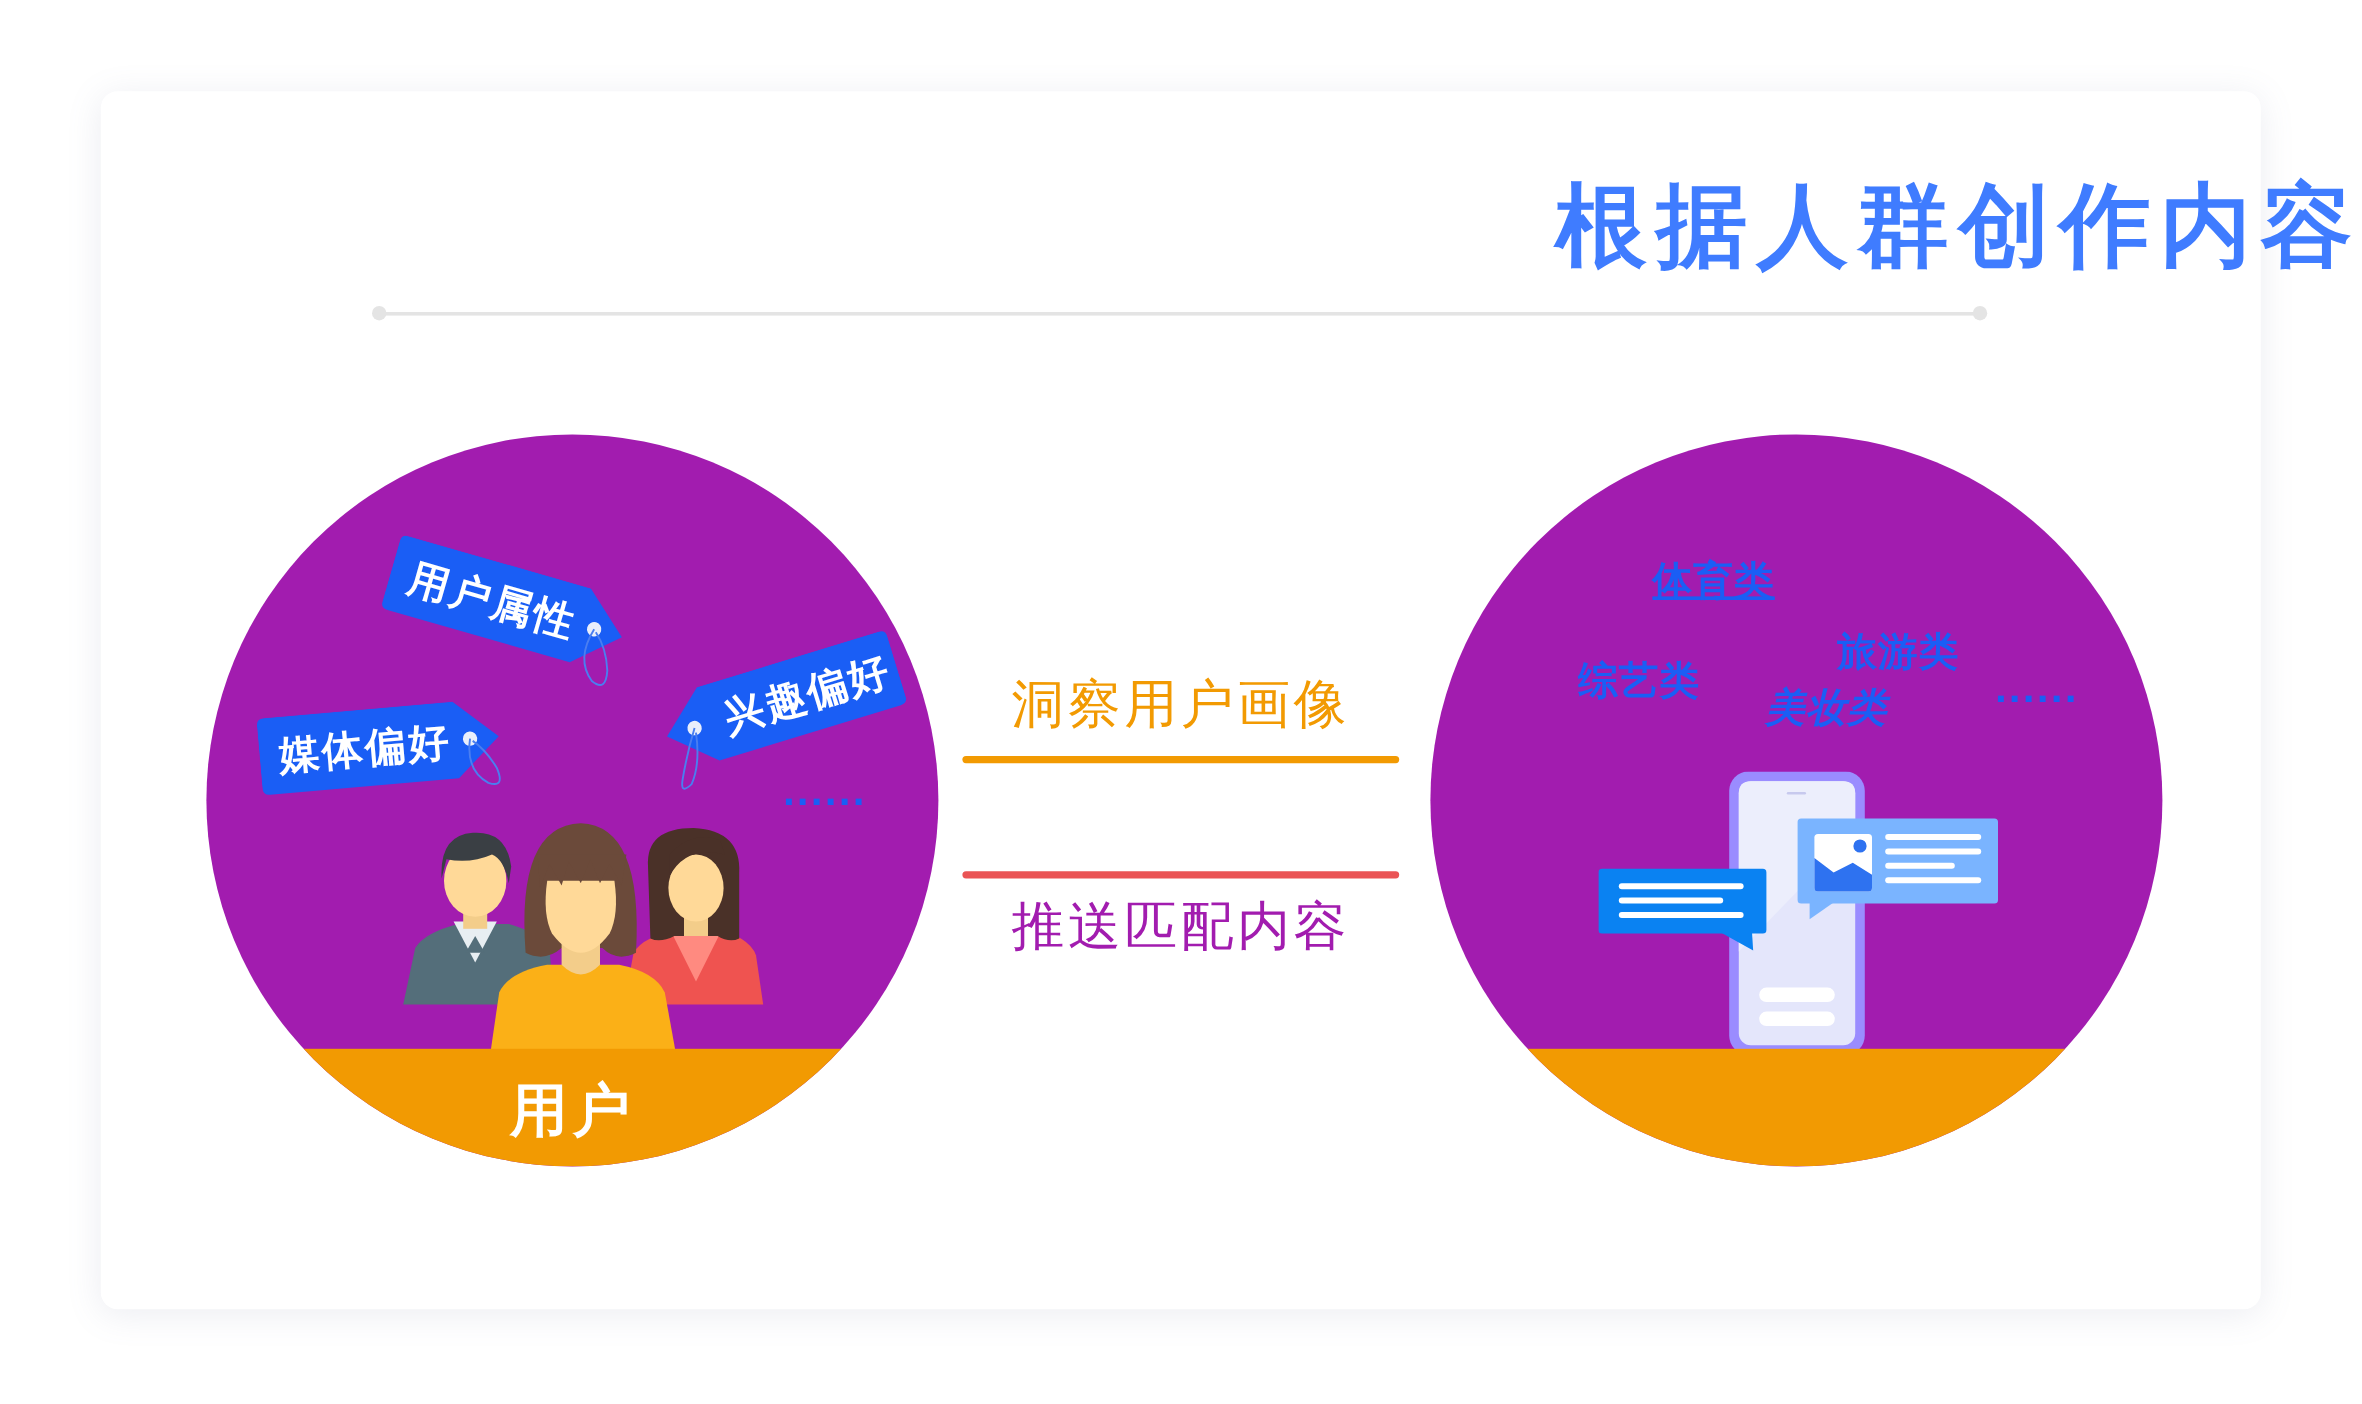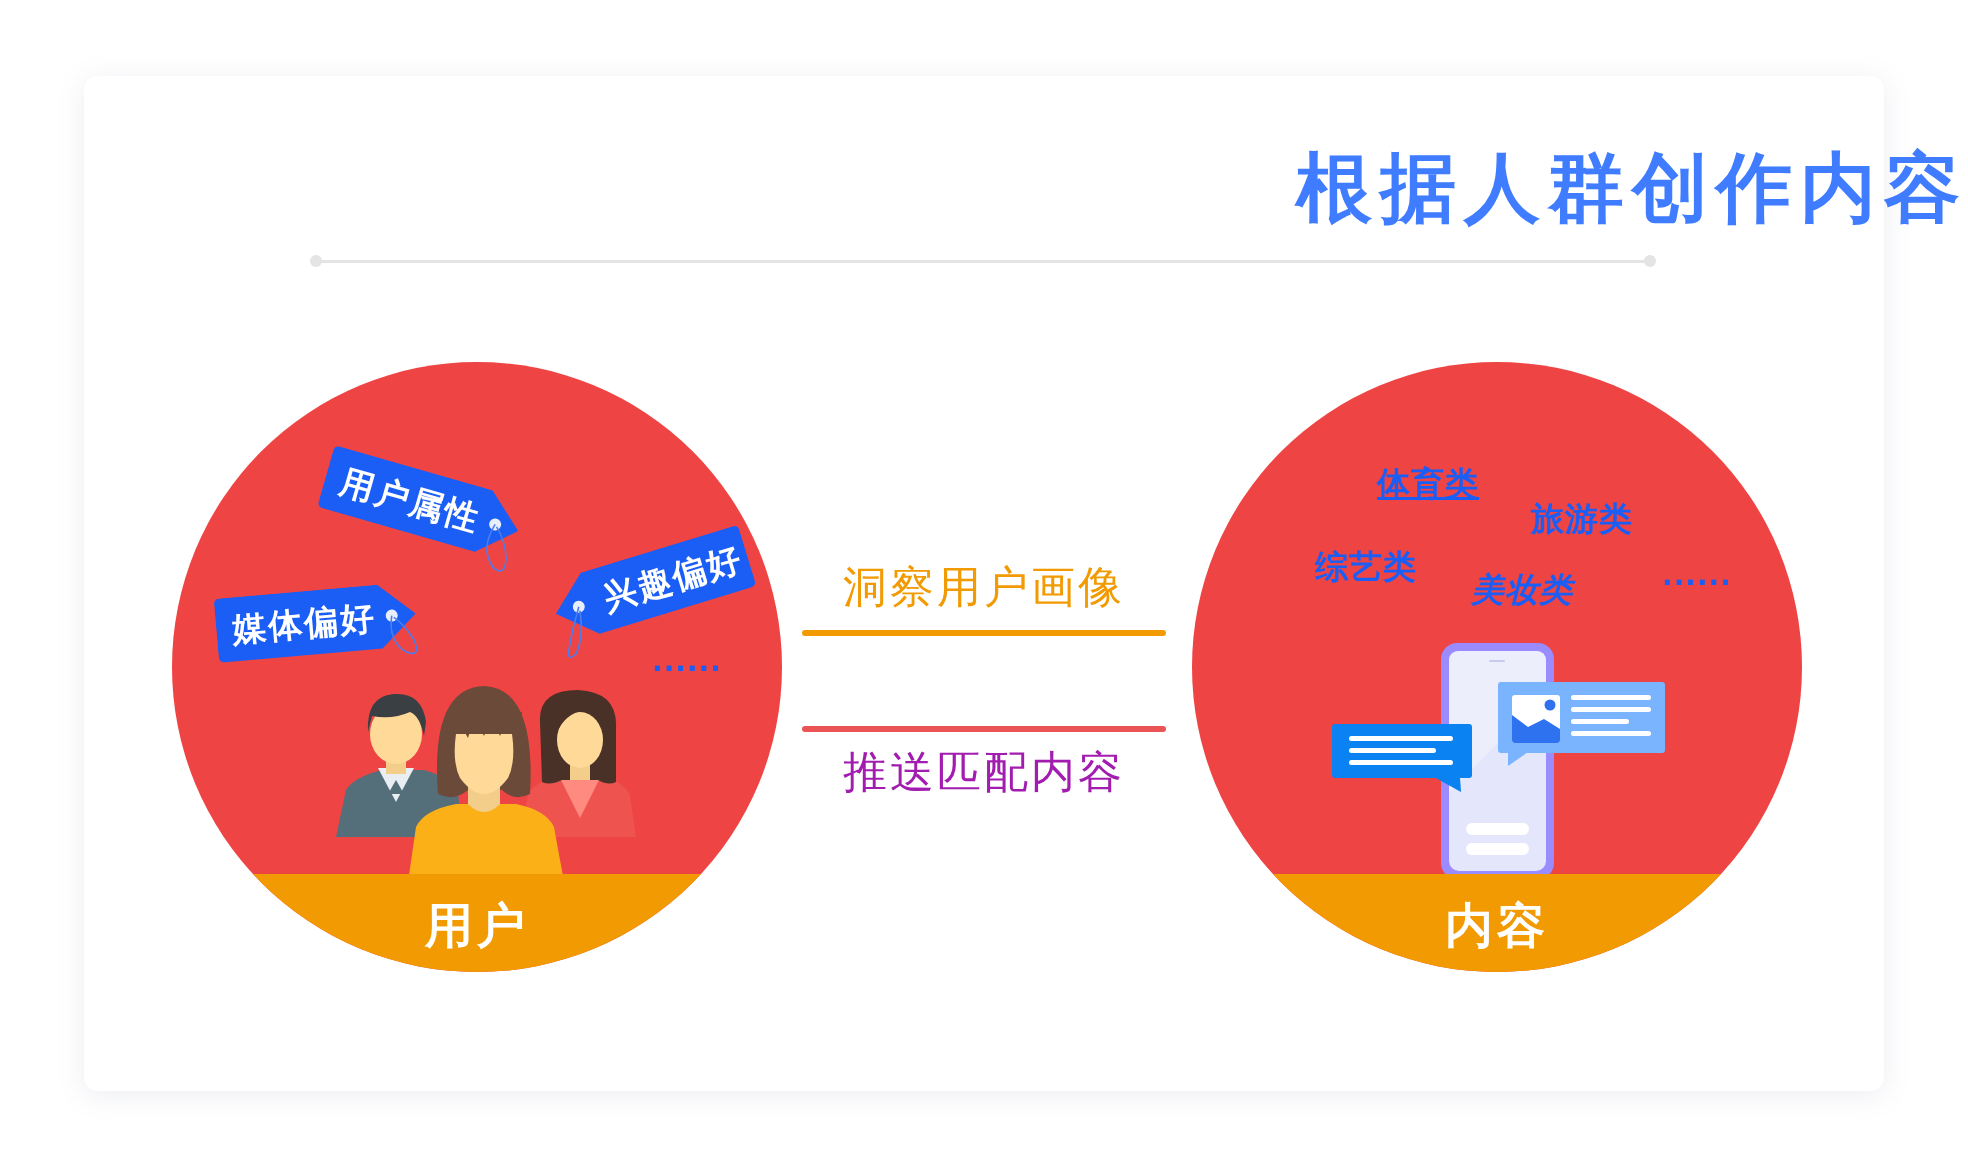--- a/index.html
+++ b/index.html
@@ -20,21 +20,21 @@
     line-height: 86px;
   }
   .divider-line {
     position: absolute; left: 316px; top: 260px; width: 1334px; height: 3px; background: #e4e4e4;
   }
   .divider-dot {
     position: absolute; width: 12px; height: 12px; border-radius: 50%; background: #e4e4e4; top: 255px;
   }
   .circle {
     position: absolute; width: 610px; height: 610px; border-radius: 50%;
-    background: #ef4444; overflow: hidden; top: 362px;
+    background: #a21caf; overflow: hidden; top: 362px;
   }
   .circle .band {
     position: absolute; left: 0; right: 0; top: 512px; bottom: 0; background: #f29a02;
   }
   .circle .band-label {
     position: absolute; left: 0; right: 0; top: 532px; text-align: center;
     font-size: 48px; font-weight: bold; color: #ffffff; letter-spacing: 4px;
   }
   .tag {
     position: absolute; height: 64px; transform-origin: center center;
@@ -151,20 +151,19 @@
     <path d="M176 109 L196 109 L176 123 Z" fill="#7ab4ff"></path>
     <rect x="180" y="52" width="48" height="48" rx="3" fill="#ffffff"></rect>
     <path d="M180 72 L196 84 L212 76 L228 86 L228 97 Q228 100 225 100 L183 100 Q180 100 180 97 Z" fill="#2e72f0"></path>
     <circle cx="218" cy="62" r="5.5" fill="#2e72f0"></circle>
     <rect x="239" y="52" width="80" height="5" rx="2.5" fill="#ffffff"></rect>
     <rect x="239" y="64" width="80" height="5" rx="2.5" fill="#ffffff"></rect>
     <rect x="239" y="76" width="58" height="5" rx="2.5" fill="#ffffff"></rect>
     <rect x="239" y="88" width="80" height="5" rx="2.5" fill="#ffffff"></rect>
   </svg>
   <div class="band"></div>
-  <div class="band-label">内容</div>
 </div>
 
 <div class="category" style="left:1377px; top:462px;text-decoration:underline;">体育类</div>
-<div class="category" style="left:1531px; top:497px;">旅游类</div>
+<div class="category" style="left:1531px; top:521px;">旅游类</div>
 <div class="category" style="left:1315px; top:545px;">综艺类</div>
 <div class="category" style="left:1471px; top:568px;font-style:italic;">美妆类</div>
 <div class="dots" style="left:1662px; top:566px;">......</div>
 
 </body></html>

